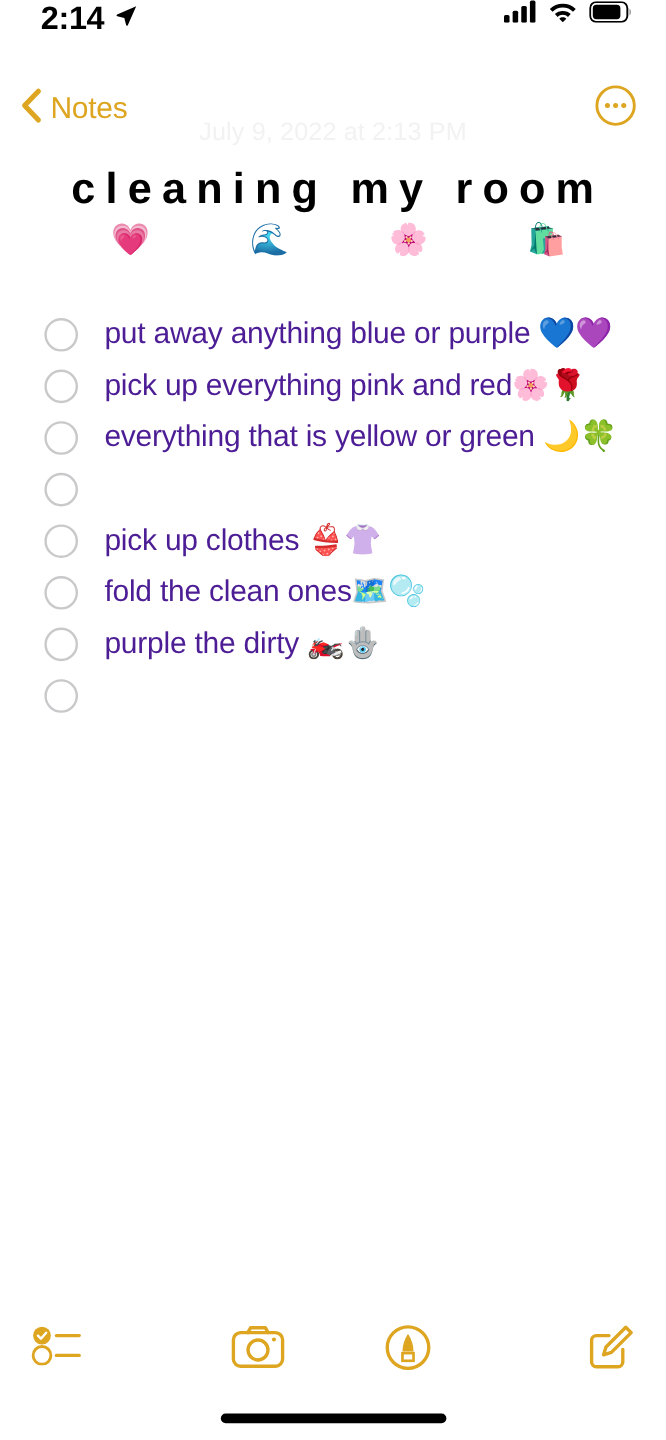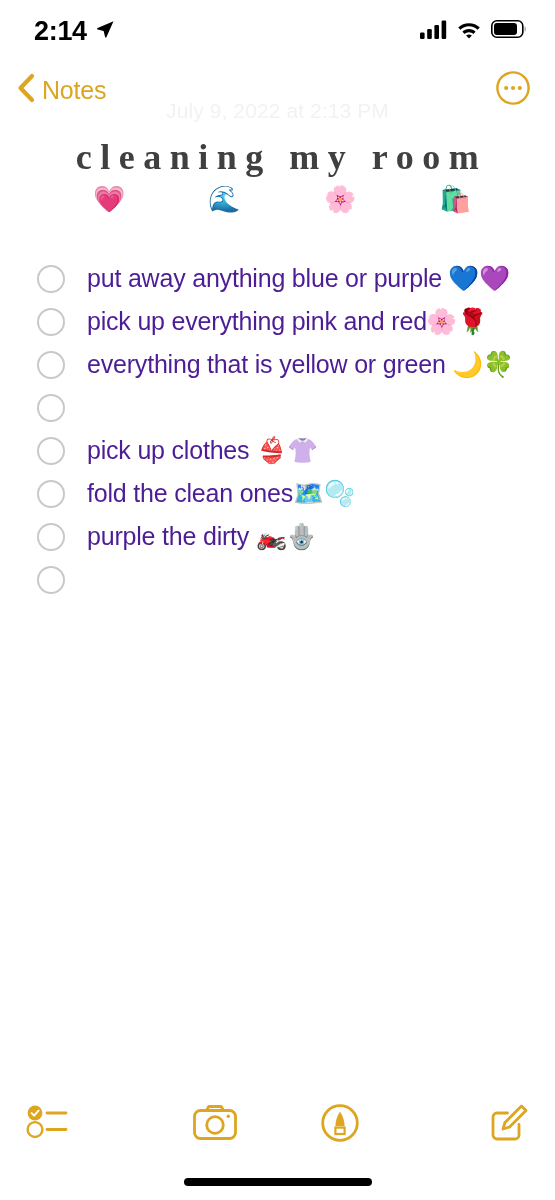--- a/index.html
+++ b/index.html
@@ -20,21 +20,21 @@
     overflow: hidden;
   }
 
   
   .status-bar {
     position: absolute;
     top: 0; left: 0;
     width: 555px;
     height: 62px;
     display: flex;
-    align-items: center;
+    align-items: flex-start;
     justify-content: space-between;
     padding: 0 28px 0 34px;
   }
   .status-left {
     display: flex;
     align-items: center;
     gap: 8px;
   }
   .status-time {
     font-size: 27px;
@@ -85,26 +85,25 @@
     font-size: 21px;
     color: #f2f2f2;
     letter-spacing: 0.1px;
     height: 30px;
     line-height: 30px;
   }
   .note-title {
     margin-top: 10px;
     font-size: 36px;
     font-weight: bold;
-    color: #404040;
+    color: #000000;
     letter-spacing: 8.5px;
     white-space: nowrap;
     text-align: center;
     padding-left: 8px;
-    font-family: Liberation Serif, serif;
   }
   .emoji-row {
     margin-top: 6px;
     font-size: 26px;
     text-align: center;
     letter-spacing: 0;
     padding-left: 10px;
     white-space: pre;
   }
 

